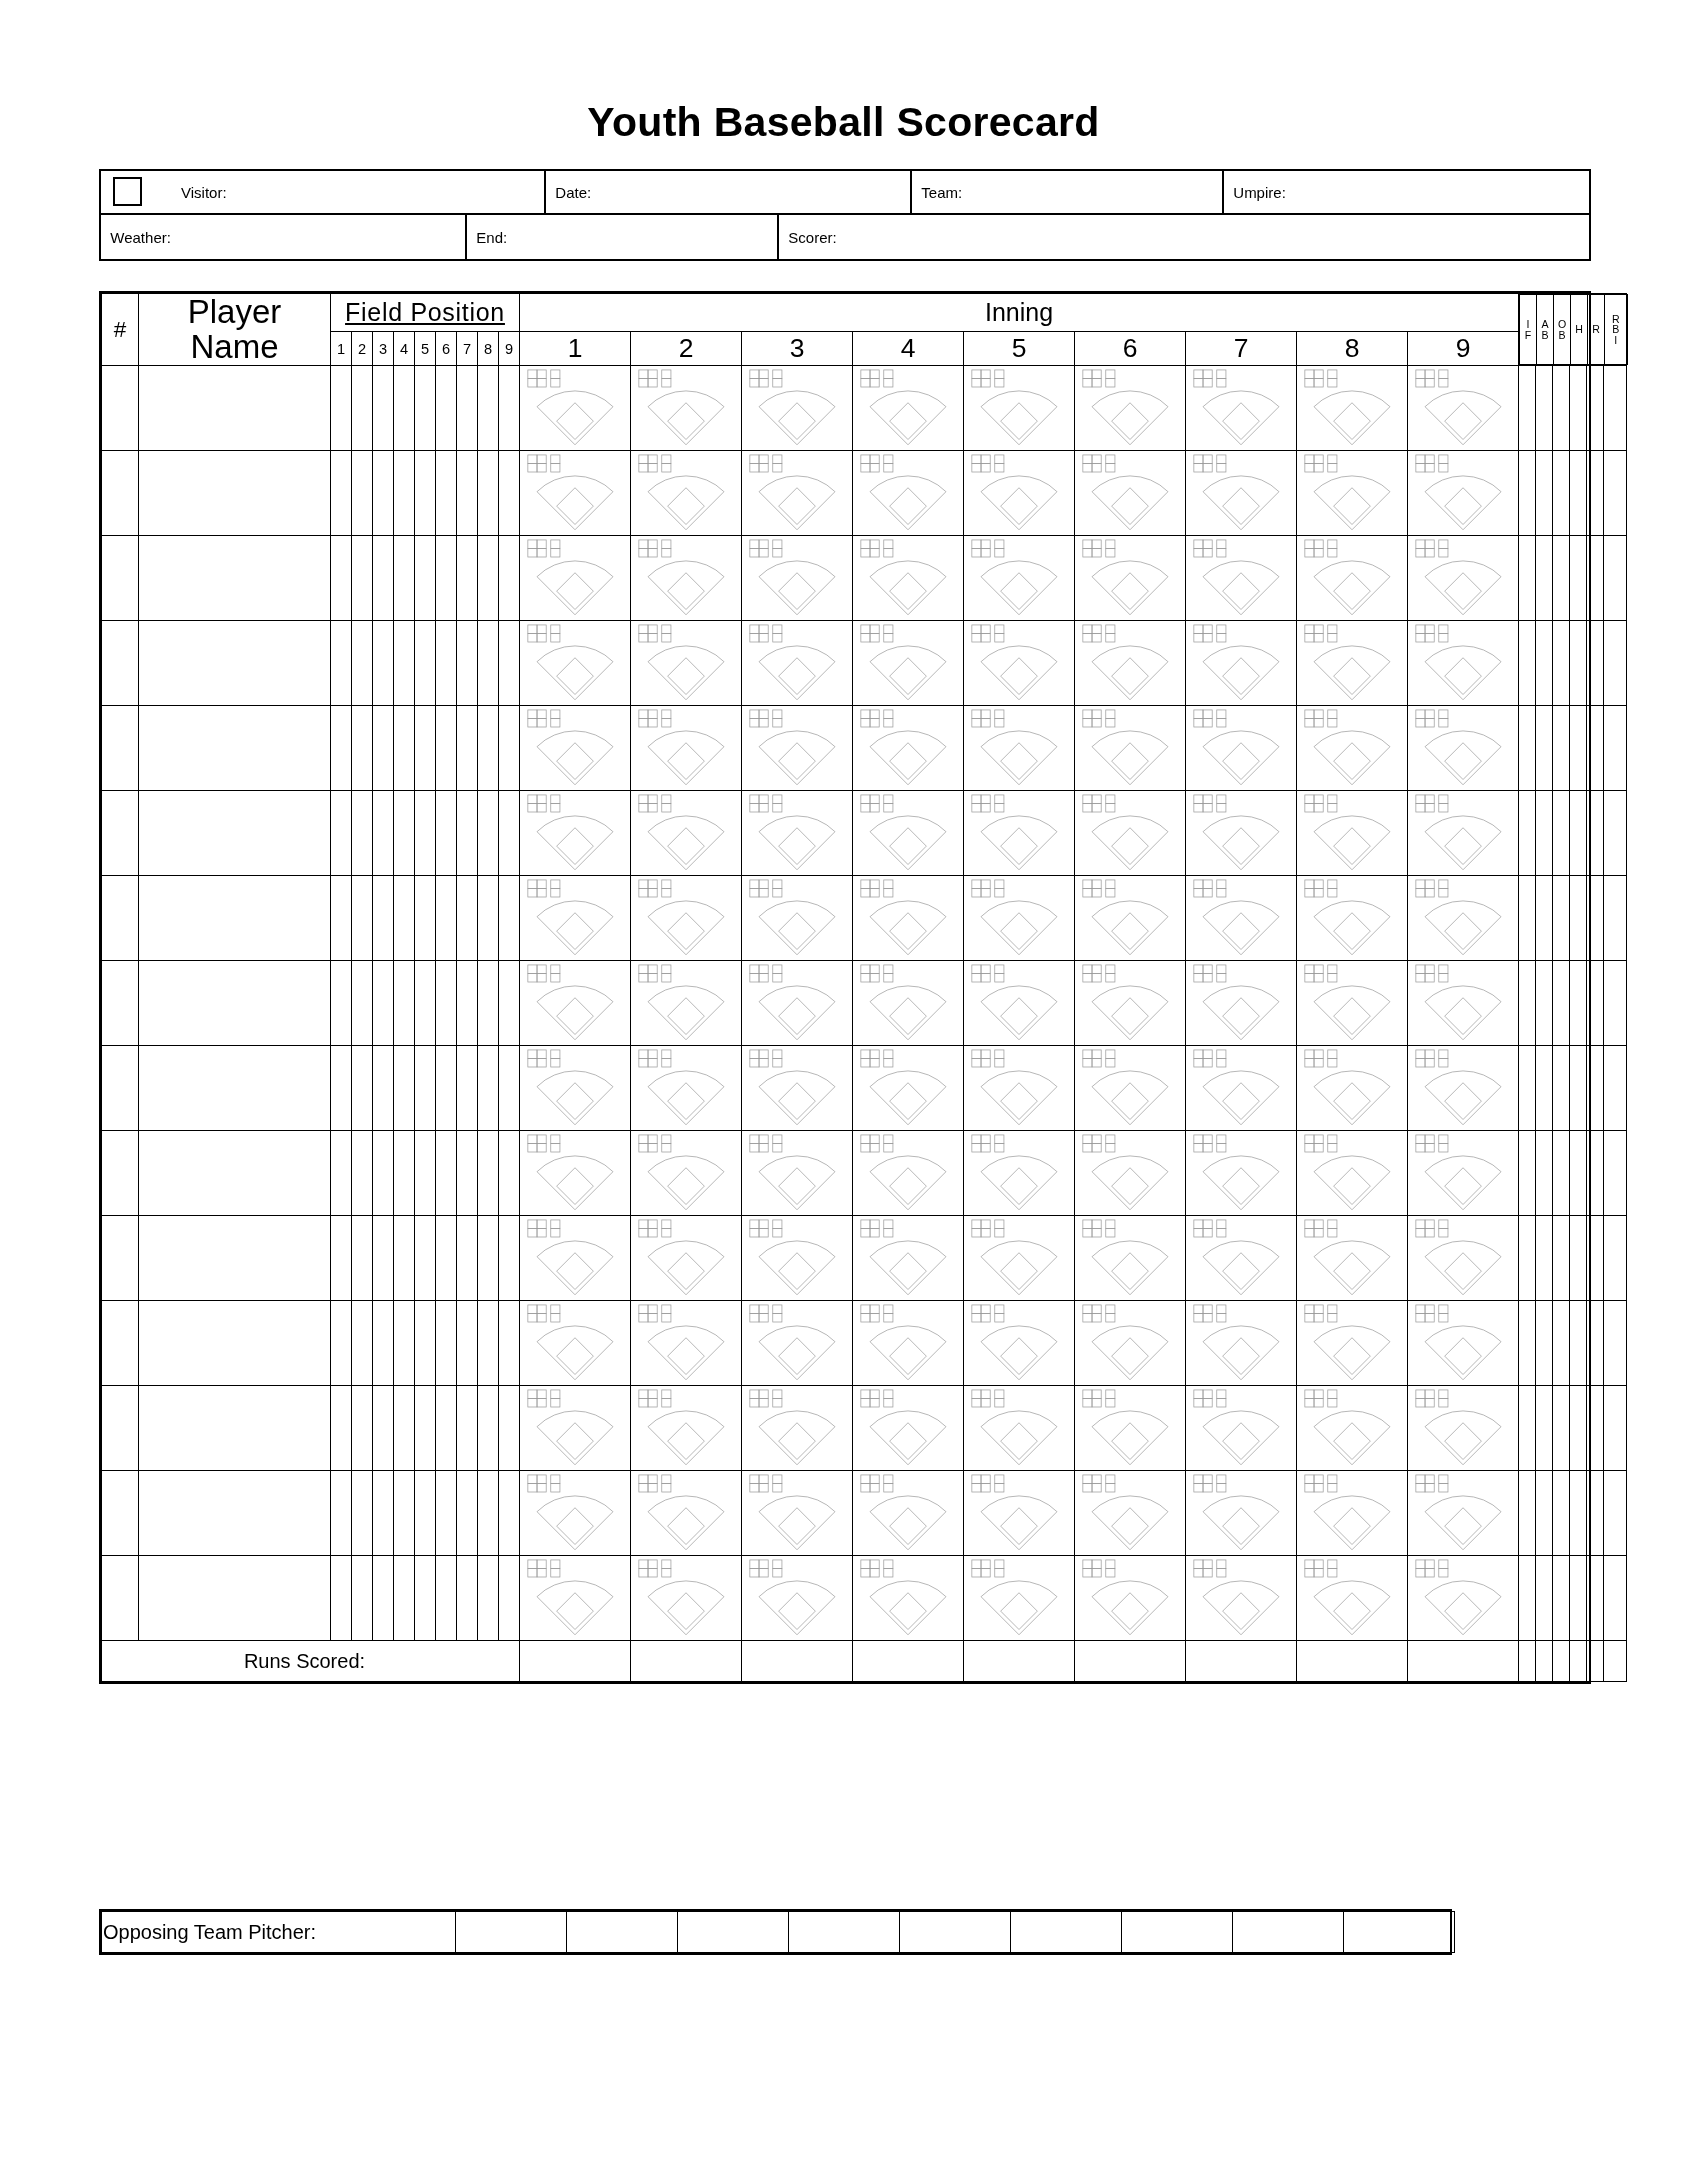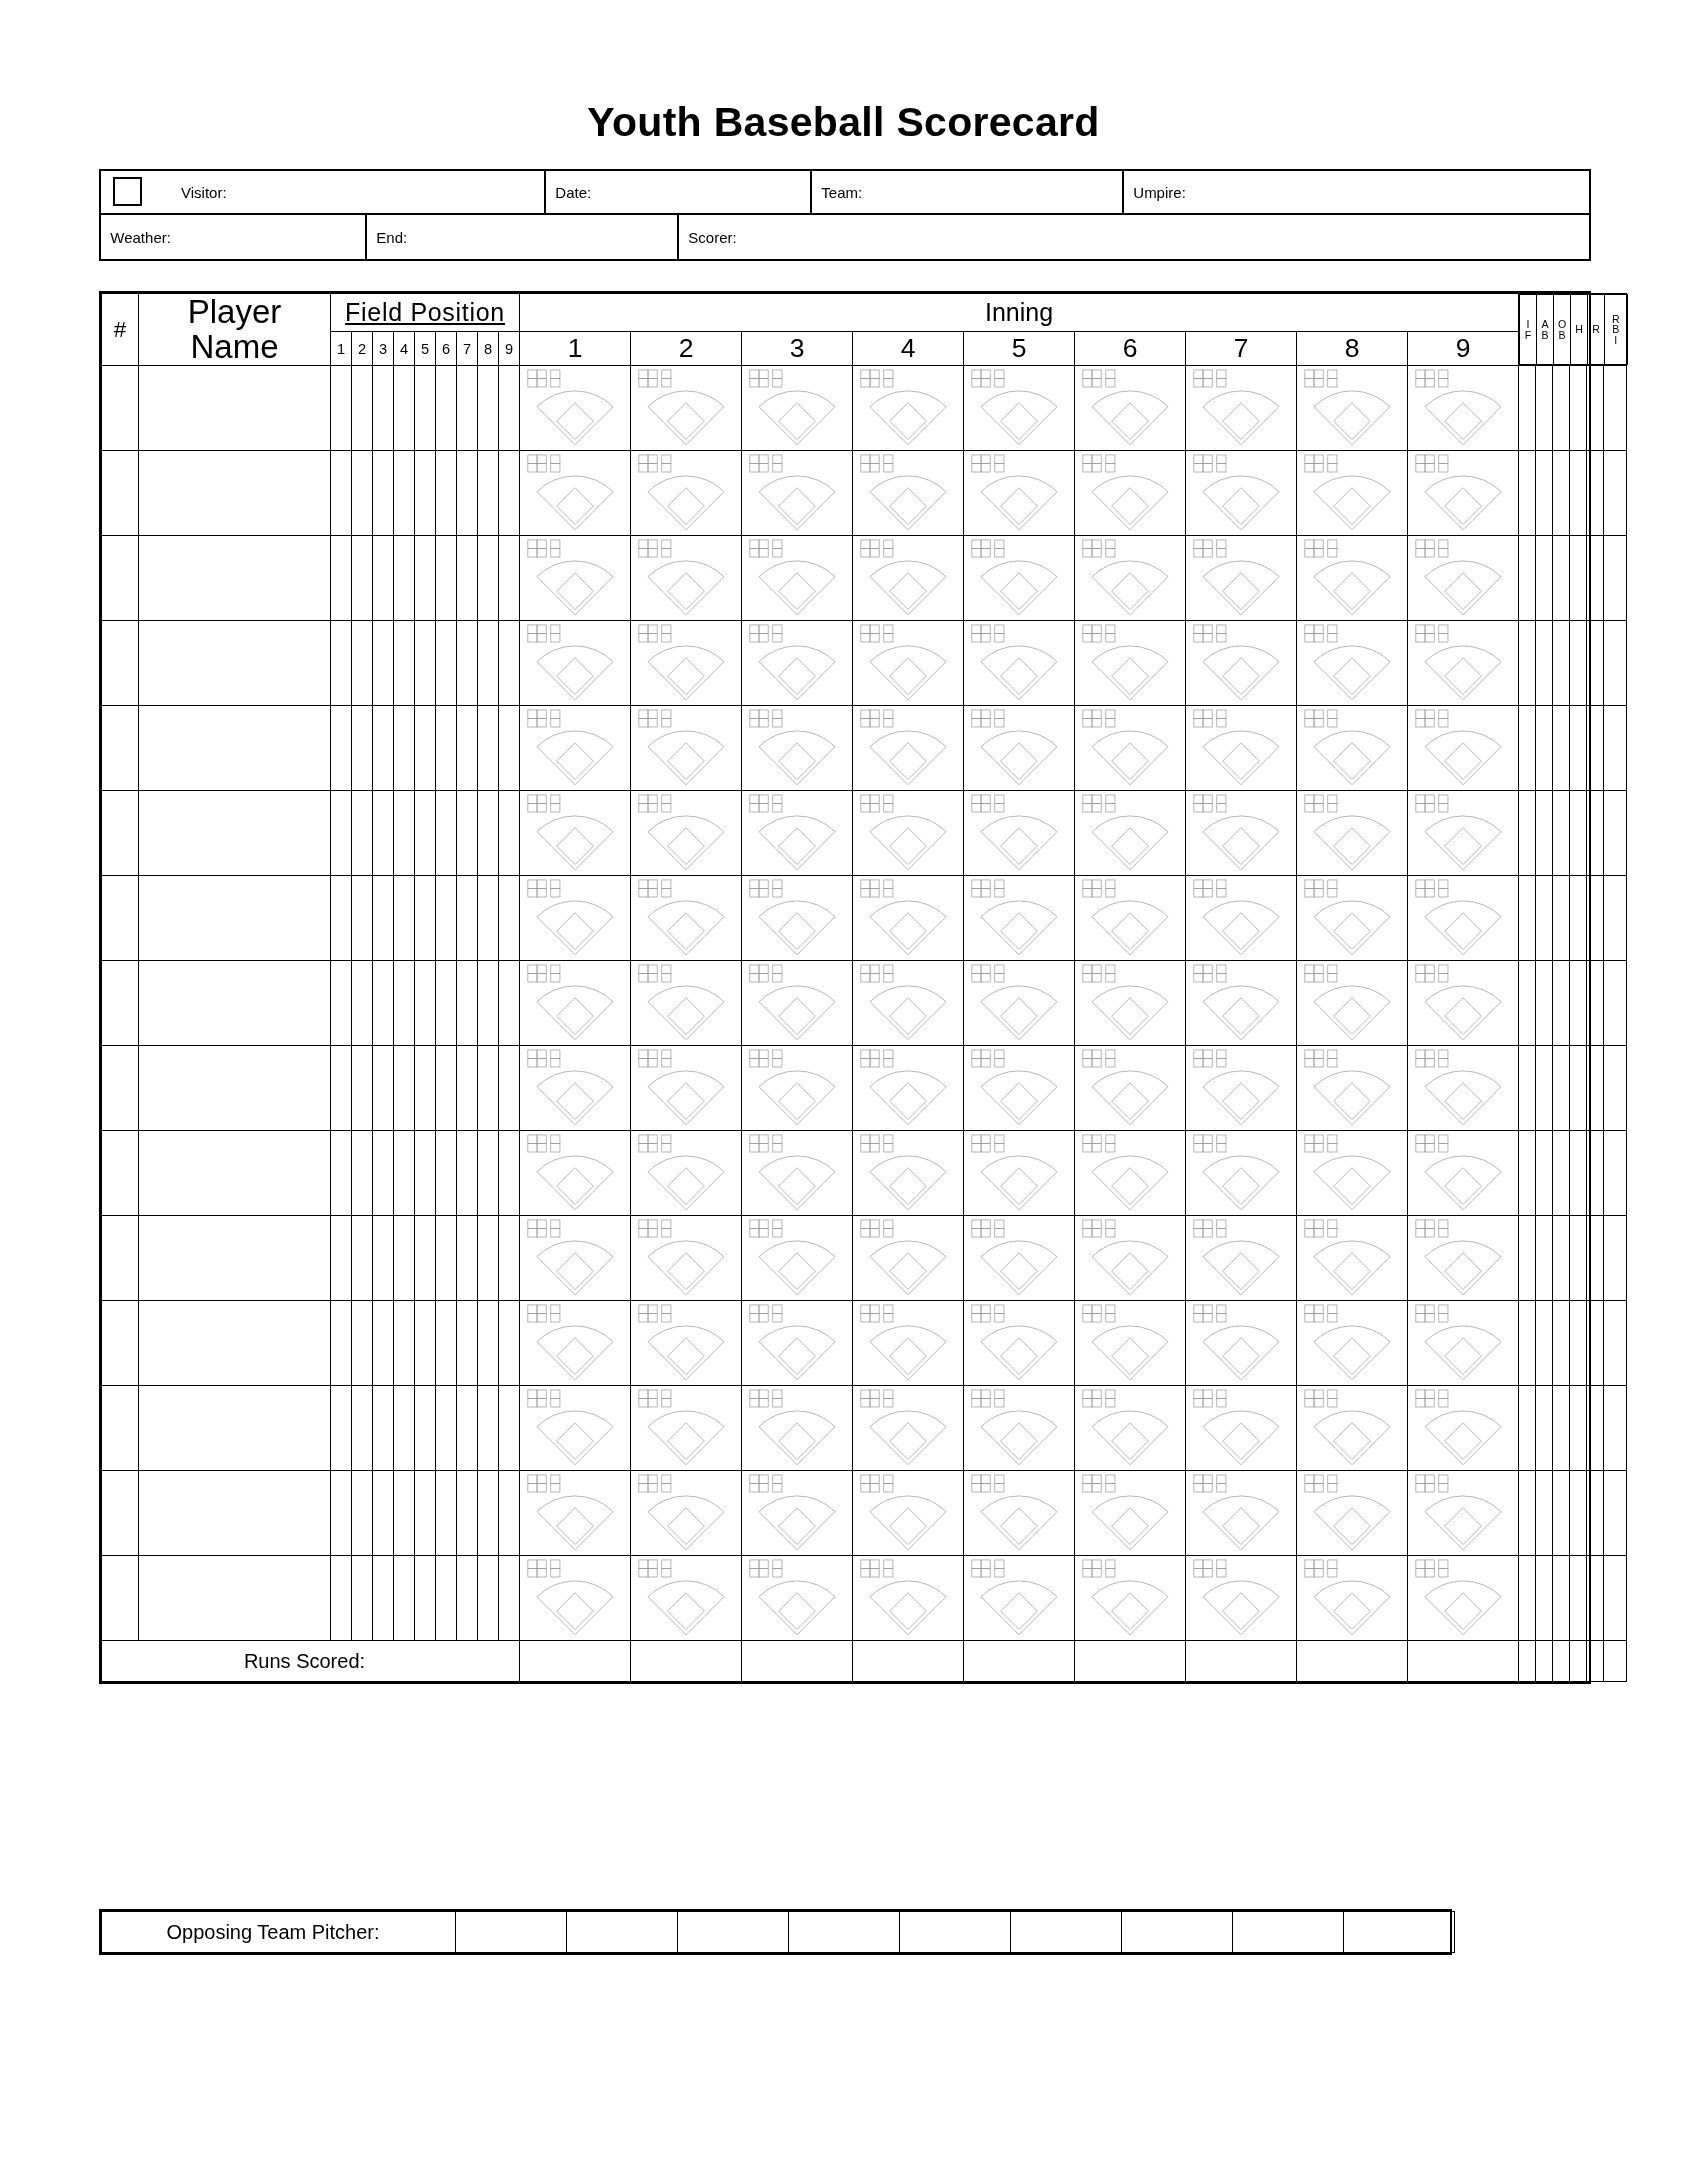--- a/index.html
+++ b/index.html
@@ -53,21 +53,21 @@
     position: relative;
     font-size: 15px;
     padding-left: 9.3px;
   }
   .cell-team {
     width: 445px;
     border-right: 2px solid #000;
     padding-left: 80px;
   }
   .cell-mid {
-    width: 266px;
+    width: 366px;
     border-right: 2px solid #000;
   }
   .cell-mid2 {
     width: 312px;
     border-right: 2px solid #000;
   }
   .cell-last {
     flex: 1;
   }
   .team-check {
@@ -156,21 +156,21 @@
   }
   table.pitch {
     border-collapse: collapse;
     width: 100%;
     table-layout: fixed;
   }
   table.pitch td {
     border: 0.7px solid #000;
     height: 41px;
     box-sizing: border-box;
-    text-align: center;
+    text-align: left;
     font-size: 20px;
   }
   td.pitch-label {
     border: none;
     text-align: right;
     padding-right: 12px;
     font-size: 20px;
   }
 </style>
 </head>

